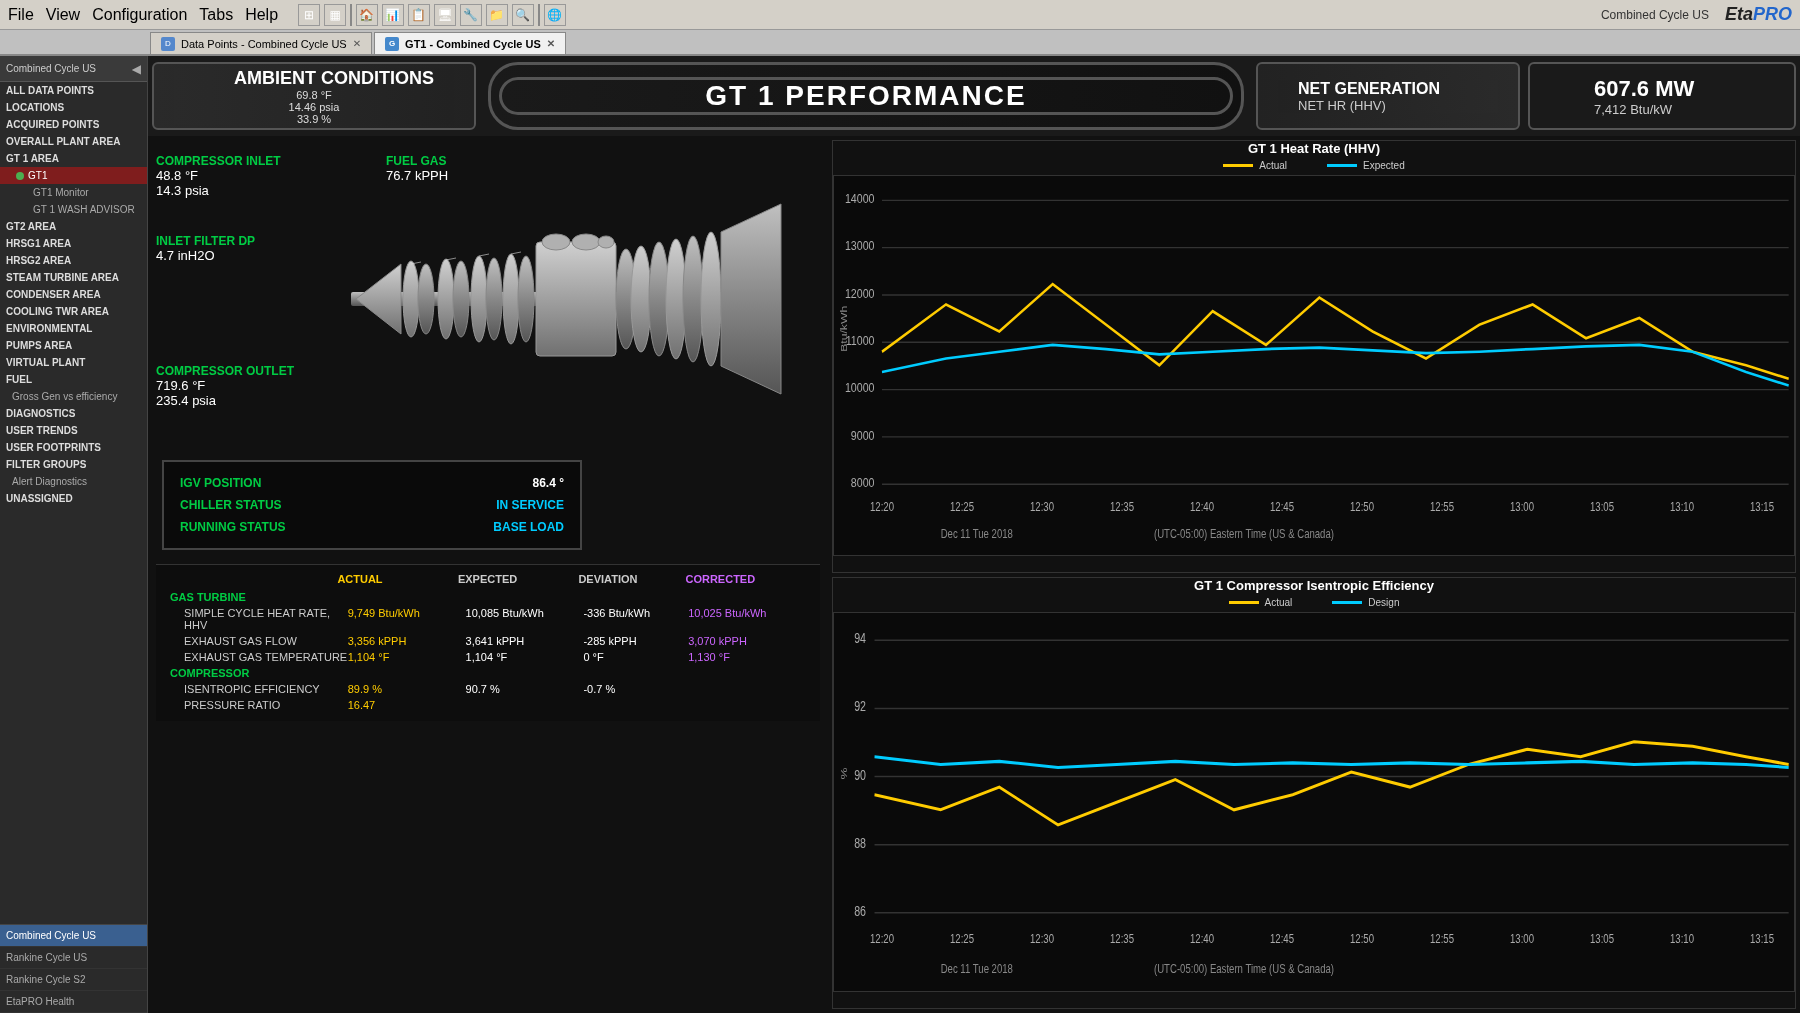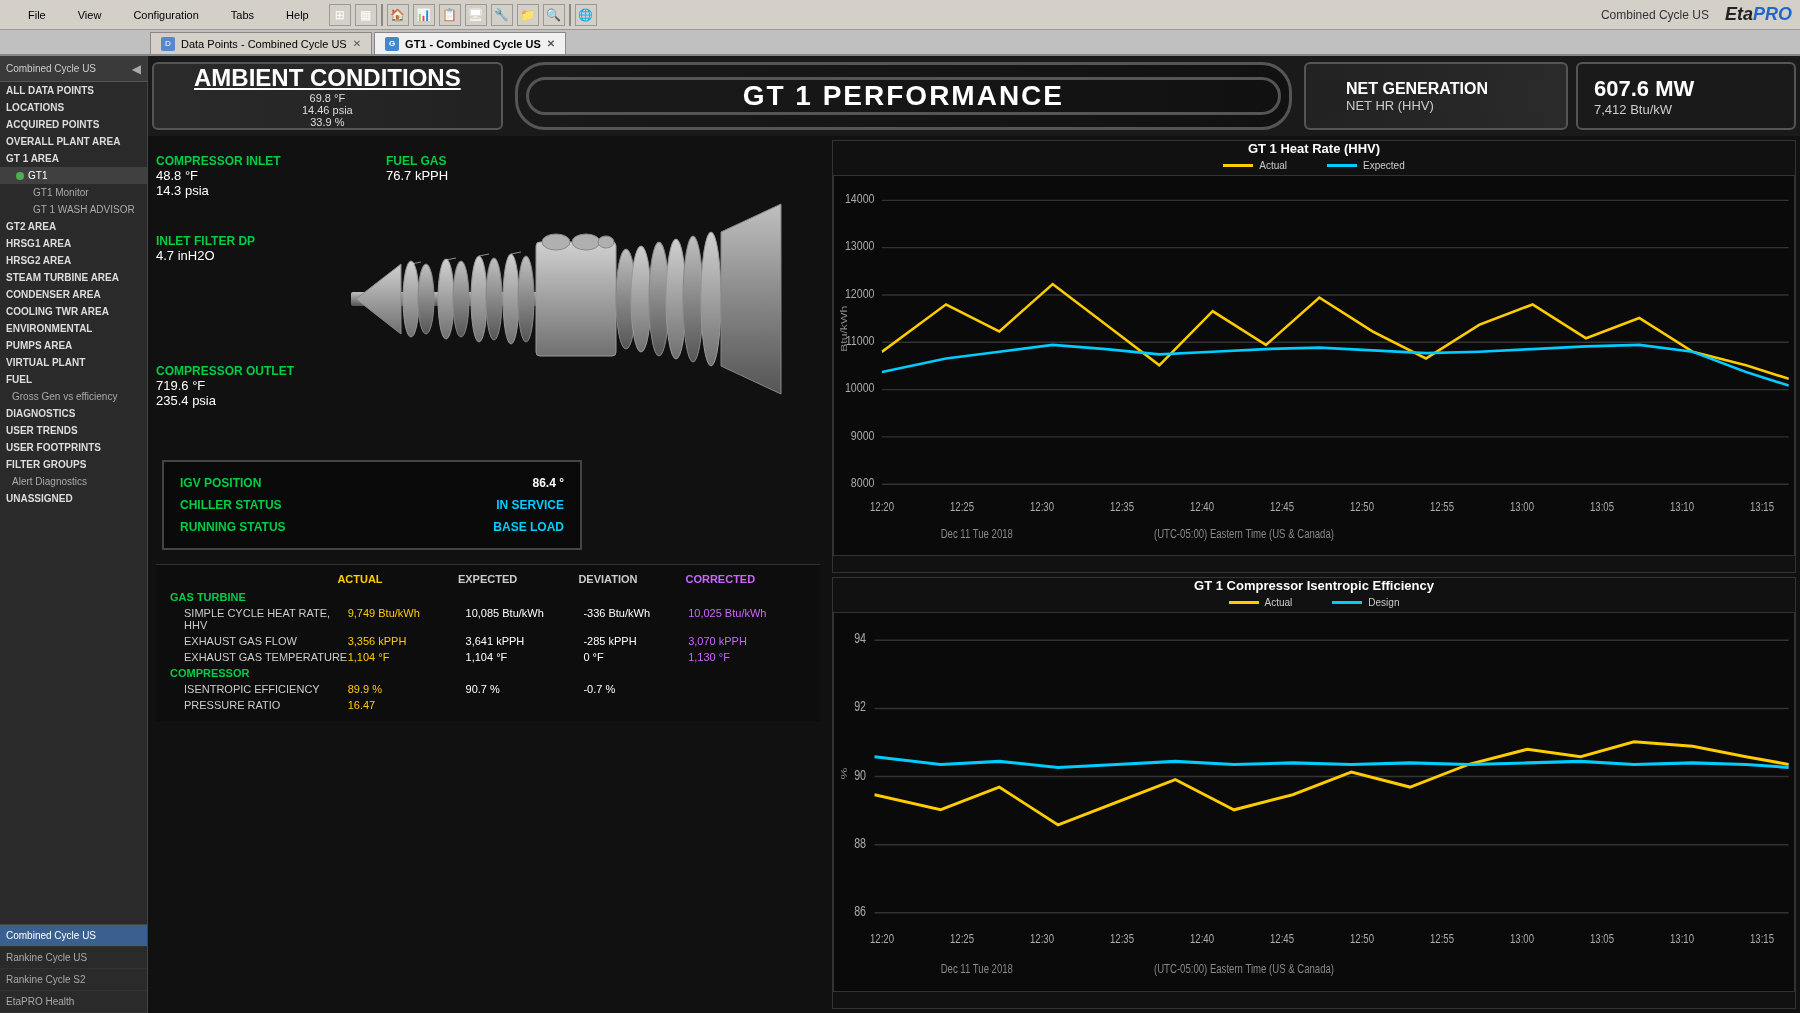--- a/index.html
+++ b/index.html
@@ -16,24 +16,23 @@
     #toolbar {
       height: 30px;
       background: #d4d0c8;
       display: flex;
       align-items: center;
       padding: 0 8px;
       gap: 12px;
       border-bottom: 1px solid #999;
     }
     .menu-item {
-      font-size: 11px;
+      font-size: 16px;
       color: #000;
       cursor: pointer;
-      margin-left: 20px;
     }
     .toolbar-icons {
       display: flex;
       gap: 4px;
       margin-left: 8px;
     }
     .tb-icon {
       width: 22px;
       height: 22px;
       background: #d4d0c8;
@@ -117,21 +116,21 @@
     }
     .sidebar-item {
       padding: 3px 6px 3px 12px;
       font-size: 10px;
       color: #aaa;
       cursor: pointer;
       display: flex;
       align-items: center;
       gap: 4px;
     }
-    .sidebar-item.selected { background: #404040; color: #fff; }
+    .sidebar-item.selected { background: #7f1d1d; color: #fff; }
     .sidebar-item.bold { color: #ddd; font-weight: bold; padding-left: 6px; }
     .sidebar-item.indent1 { padding-left: 16px; }
     .sidebar-item.indent2 { padding-left: 33px; }
     .sidebar-dot {
       width: 8px;
       height: 8px;
       border-radius: 50%;
       background: #888;
       flex-shrink: 0;
     }
@@ -176,25 +175,24 @@
       border: 2px solid #555;
       border-radius: 6px;
       margin: 6px 4px;
     }
     .header-ambient {
       background: linear-gradient(to right, #2a2a2a, #222);
       padding: 0 20px;
       min-width: 280px;
     }
     .header-ambient .title {
-      font-size: 24px;
-      font-weight: bold;
-      color: #fff;
-      text-align: left;
-      text-decoration: underline;
+      font-size: 18px;
+      font-weight: bold;
+      color: #fff;
+      text-align: right;
     }
     .header-ambient .values {
       font-size: 11px;
       color: #ddd;
       text-align: center;
     }
     .header-gt {
       background: linear-gradient(to right, #1a1a1a, #111);
       flex: 1;
       justify-content: center;
@@ -218,21 +216,21 @@
       font-size: 16px;
       font-weight: bold;
       color: #fff;
     }
     .header-netgen .sublabel {
       font-size: 13px;
       color: #ccc;
     }
     .header-mw {
       background: #1a1a1a;
-      padding: 0 8px;
+      padding: 0 32px;
       min-width: 200px;
       justify-content: center;
     }
     .header-mw .value {
       font-size: 22px;
       font-weight: bold;
       color: #fff;
     }
     .header-mw .subvalue {
       font-size: 13px;

